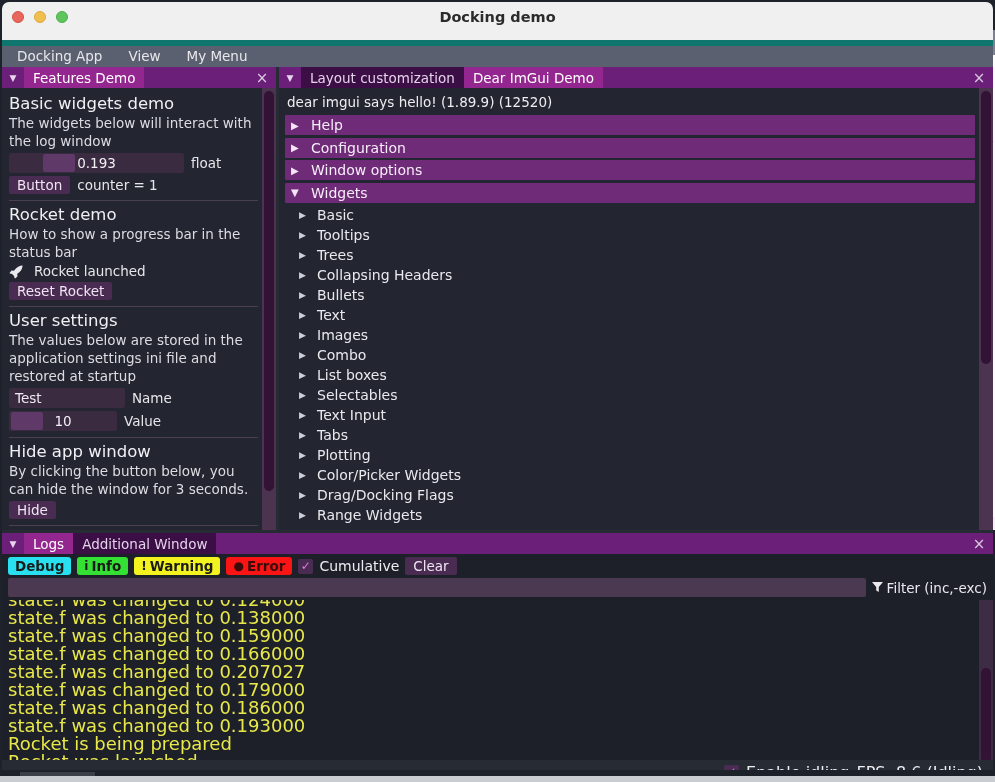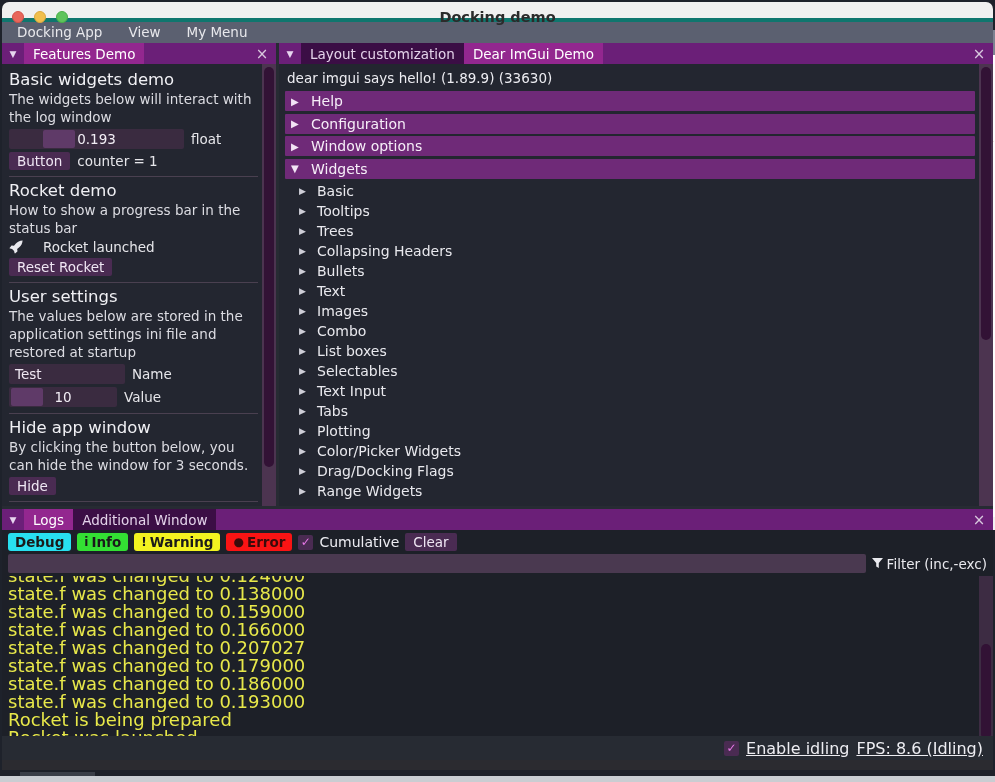--- a/index.html
+++ b/index.html
@@ -20,22 +20,22 @@
      background:#fdfdfd;}
   .bg-behind-strip{position:absolute;left:978px;top:30px;width:17px;height:25px;background:#7c8291;}
   .bg-red-tick{position:absolute;left:985px;top:125px;width:10px;height:18px;}
   .bg-bottom{position:absolute;left:0;top:770px;width:995px;height:12px;background:#1d2129;}
   .bg-bottom-bar{position:absolute;left:0;top:776px;width:995px;height:6px;background:#c9cdd2;}
   .bg-bottom-dark{position:absolute;left:20px;top:772px;width:75px;height:8px;background:#3a3f48;}
 
   
   .oswin{position:absolute;left:2px;top:2px;width:991px;height:768px;
      background:#2b2b30;border-radius:7px 7px 0 0;overflow:hidden;}
-  .titlebar{height:20px;background:#f0f0f0;position:relative;
-     border-bottom:4px solid #0f766e;}
+  .titlebar{height:44px;background:#f0f0f0;position:relative;
+     border-bottom:6px solid #0f766e;}
   .tl{position:absolute;top:9px;width:12px;height:12px;border-radius:50%;}
   .tl.red{left:10px;background:#e8665b;border:1px solid #d4524a;}
   .tl.yellow{left:32px;background:#f1bf4d;border:1px solid #dda93c;}
   .tl.green{left:54px;background:#5dc martin;}
   .tl.green{left:54px;background:#5ec45c;border:1px solid #4bb04a;}
   .win-title{position:absolute;left:0;right:0;top:0;height:30px;line-height:30px;
      text-align:center;font-size:14.5px;font-weight:bold;color:#2b2b2b;}
 
   
   .menubar{height:21px;background:#5b6070;display:flex;align-items:center;
@@ -71,21 +71,21 @@
   .row{display:flex;align-items:center;gap:7px;margin:3px 0;}
   .slider{position:relative;width:175px;height:20px;background:#3a2b40;border-radius:2px;
      display:flex;align-items:center;justify-content:center;}
   .slider .grab{position:absolute;top:1px;bottom:1px;width:32px;background:#5f3a68;border-radius:2px;}
   .slider .sv{position:relative;font-size:13.5px;color:#f2eef5;}
   .ibtn{background:#4a2b52;color:#efe6f3;font-size:13.5px;padding:1px 8px;border-radius:2px;
      border:none;font-family:inherit;}
   .lbl{font-size:13.5px;color:#e6e6ea;}
   .textin{width:116px;height:20px;background:#3a2b40;border-radius:2px;display:flex;
      align-items:center;padding-left:6px;font-size:13.5px;color:#efe8f2;}
-  .rocketline{display:flex;gap:19px;margin:2px 0;}
+  .rocketline{display:flex;align-items:center;gap:10px;margin:2px 0;}
   .rocket-ico{display:inline-block;width:15px;height:15px;}
 
   
   .rp{padding:4px 6px 0 6px;font-size:13.5px;color:#e9e9ee;}
   .hello{font-size:13.5px;color:#ededf2;margin:2px 0 5px 2px;}
   .chdr{background:#6f2a78;color:#f6eef8;font-size:14px;height:20px;display:flex;
      align-items:center;padding-left:6px;margin-bottom:2.5px;border-radius:1px;}
   .chdr .arw{display:inline-block;width:20px;color:#f3e4f6;font-size:10px;}
   .tnode{height:20px;display:flex;align-items:center;font-size:14px;color:#e9e9ee;
      padding-left:14px;}
@@ -221,21 +221,21 @@
 
       <div class="iwin" style="left:277px;top:0;width:714px;height:463px;">
         <div class="tabbar">
           <div class="tabbar-arrow">▼</div>
           <div class="tab inactive">Layout customization</div>
           <div class="tab active">Dear ImGui Demo</div>
           <div class="tabbar-close">×</div>
         </div>
         <div class="wbody">
           <div class="rp" style="padding-right:18px;">
-            <div class="hello">dear imgui says hello! (1.89.9) (33630)</div>
+            <div class="hello">dear imgui says hello! (1.89.9) (12520)</div>
 
             <div class="chdr">
               <span class="arw">▶</span>
               <span>Help</span>
             </div>
             <div class="chdr">
               <span class="arw">▶</span>
               <span>Configuration</span>
             </div>
             <div class="chdr">

